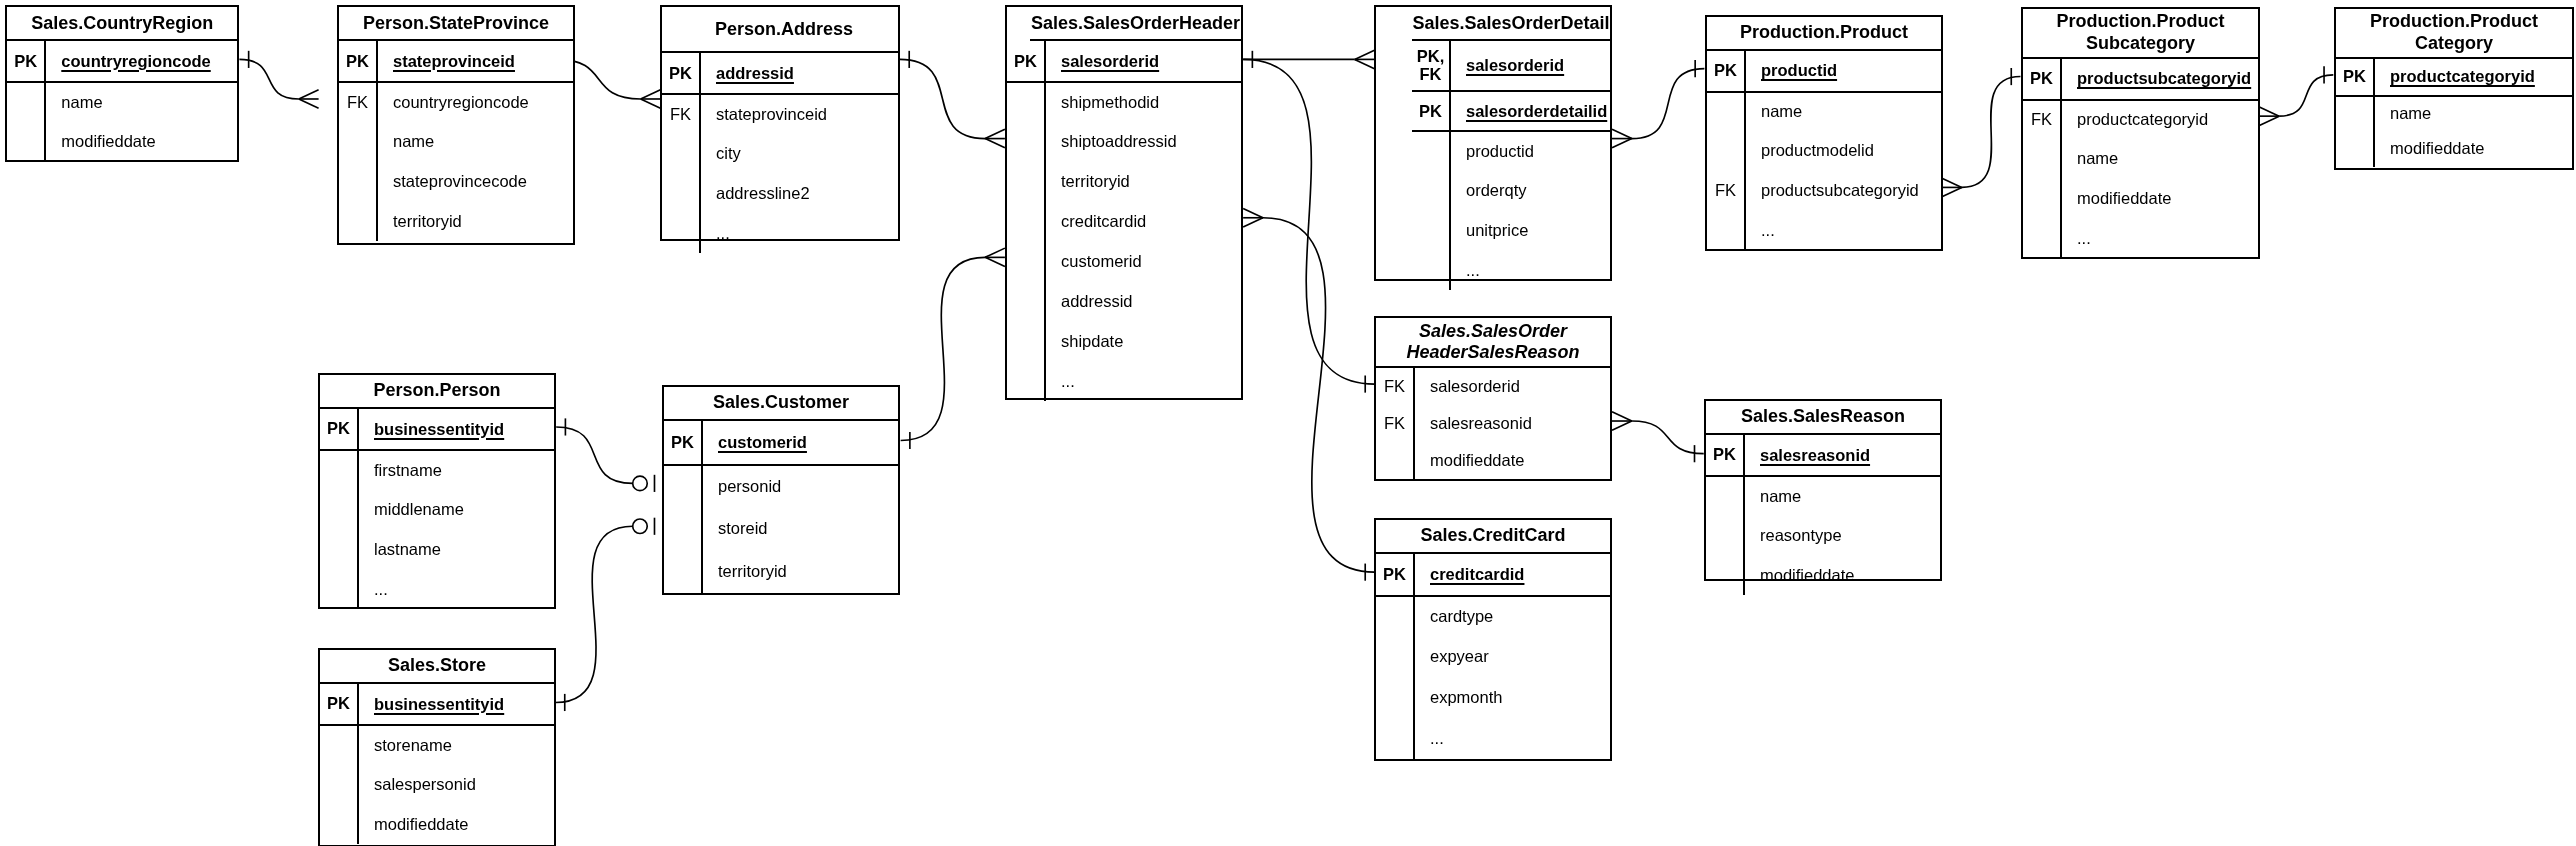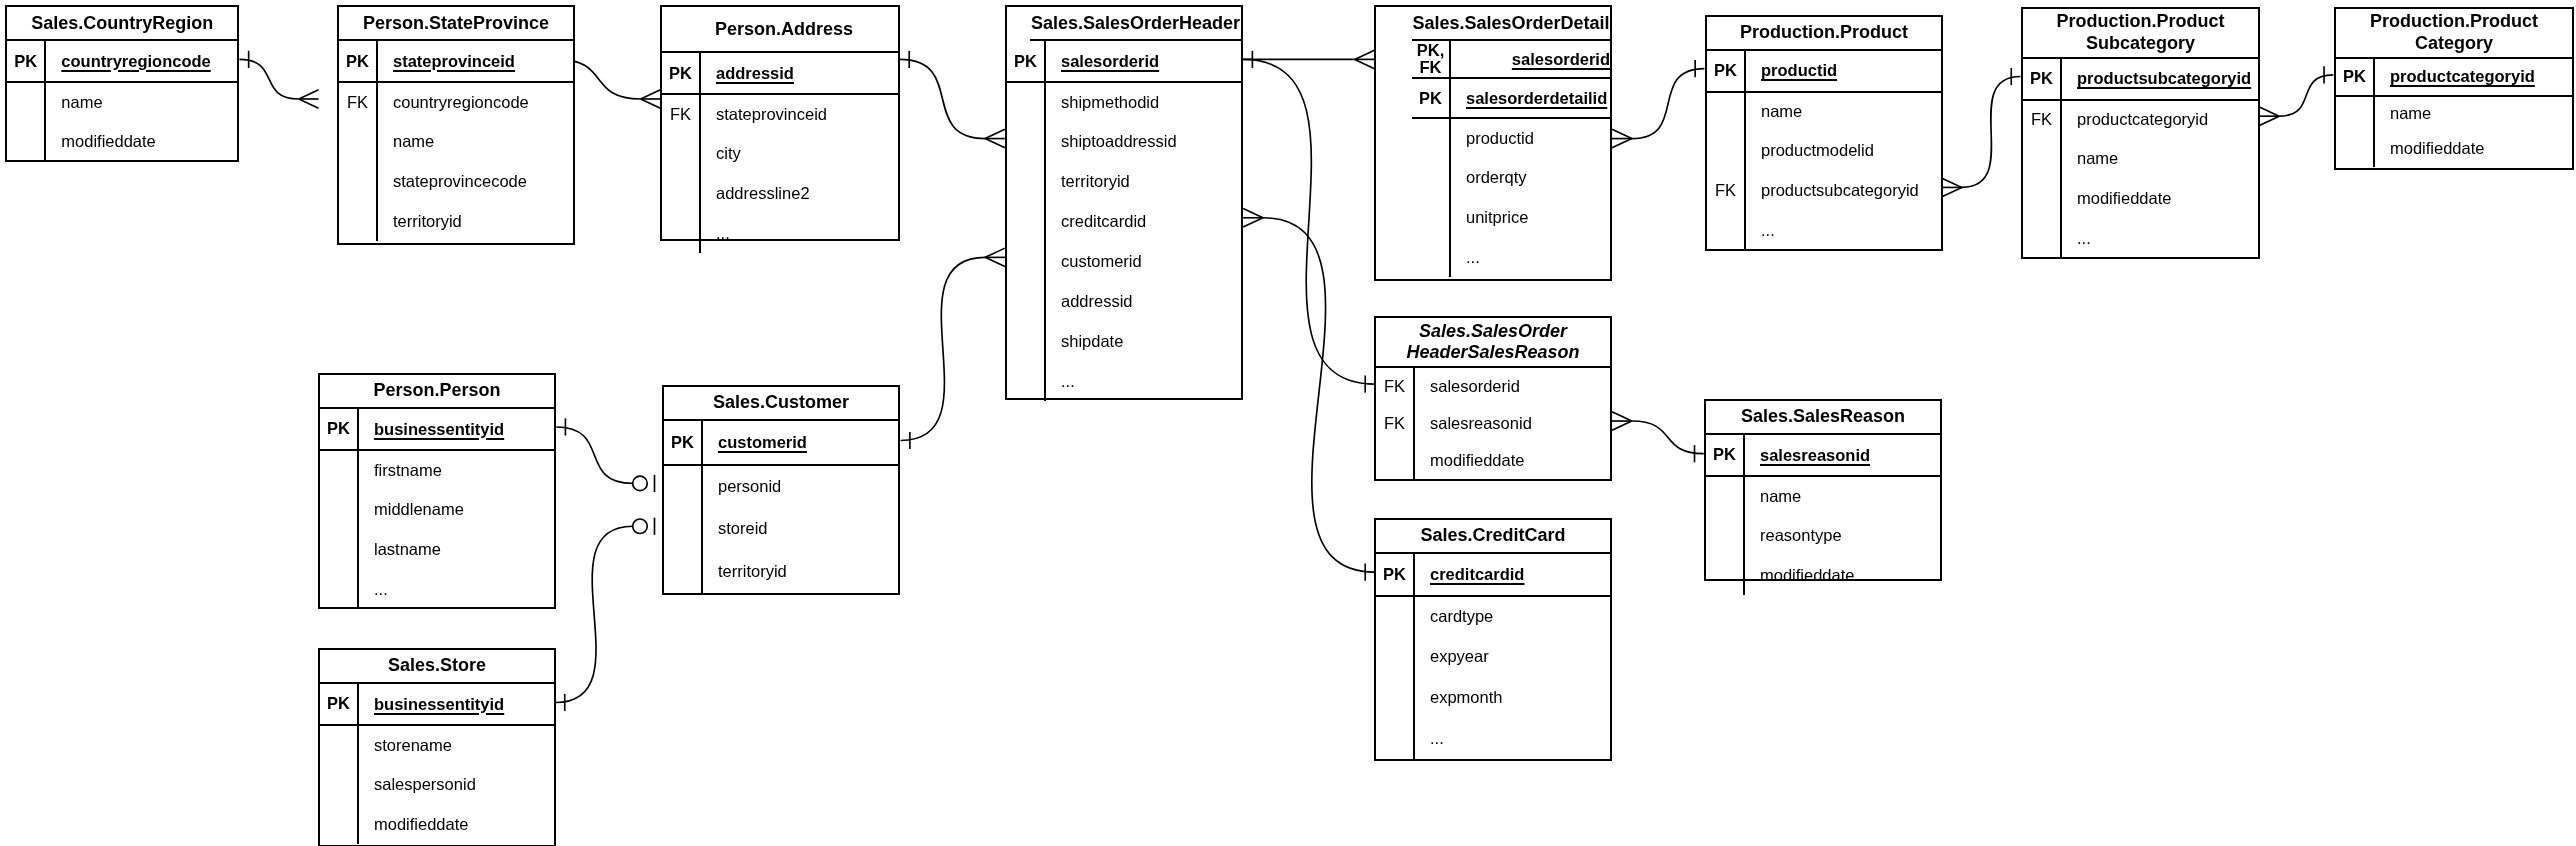--- a/index.html
+++ b/index.html
@@ -277,21 +277,21 @@
         </div>
         <div class="row" style="height: 40px;">
           <div class="cell-key"></div>
           <div class="cell-name">...</div>
         </div>
       </div>
     </div>
     <div class="tbl" style="left: 1374px; top: 5.3px; width: 238px; height: 276px; padding-left: 36px;">
       <div class="tbl-title" style="height: 34px;">Sales.SalesOrderDetail</div>
       <div class="tbl-body">
-        <div class="row" style="height: 36px; justify-content: space-between;">
+        <div class="row" style="height: 49px;">
           <div class="cell-key bold">PK,
 FK</div>
           <div class="cell-name pk">salesorderid</div>
         </div>
         <div class="row sep" style="height: 40px;">
           <div class="cell-key bold">PK</div>
           <div class="cell-name pk">salesorderdetailid</div>
         </div>
         <div class="row sep" style="height: 40px;">
           <div class="cell-key"></div>

